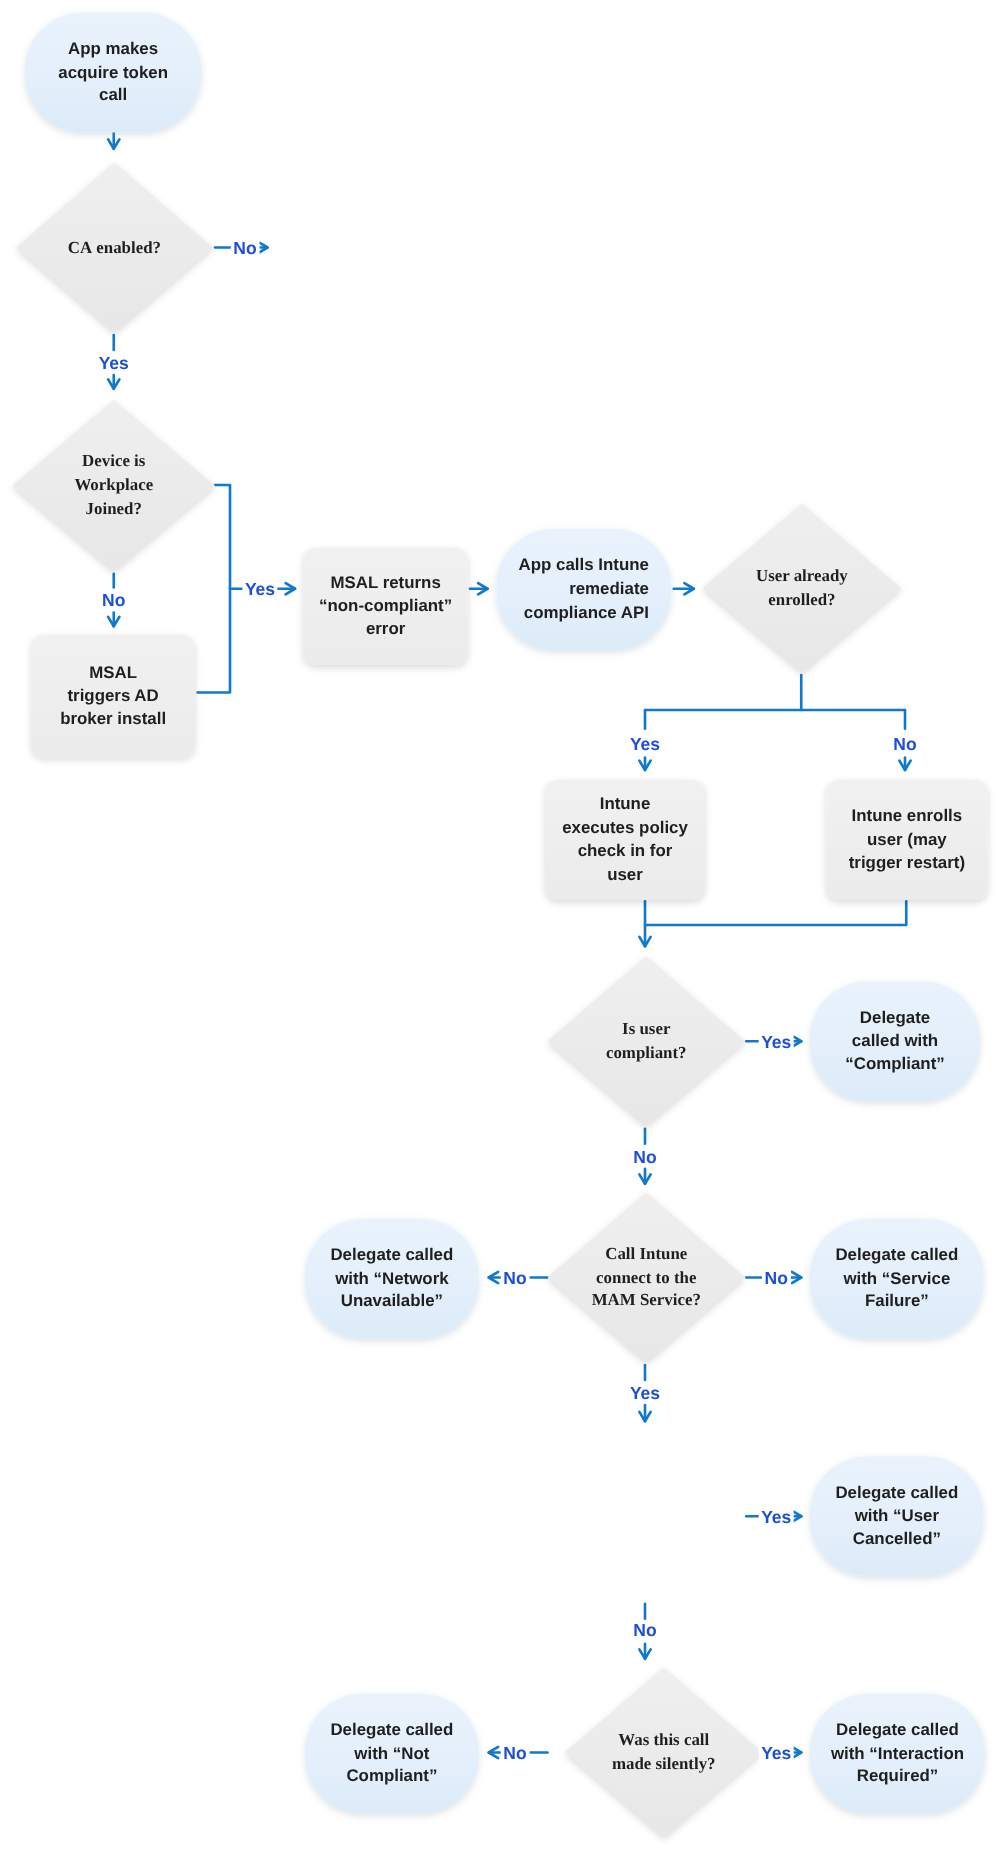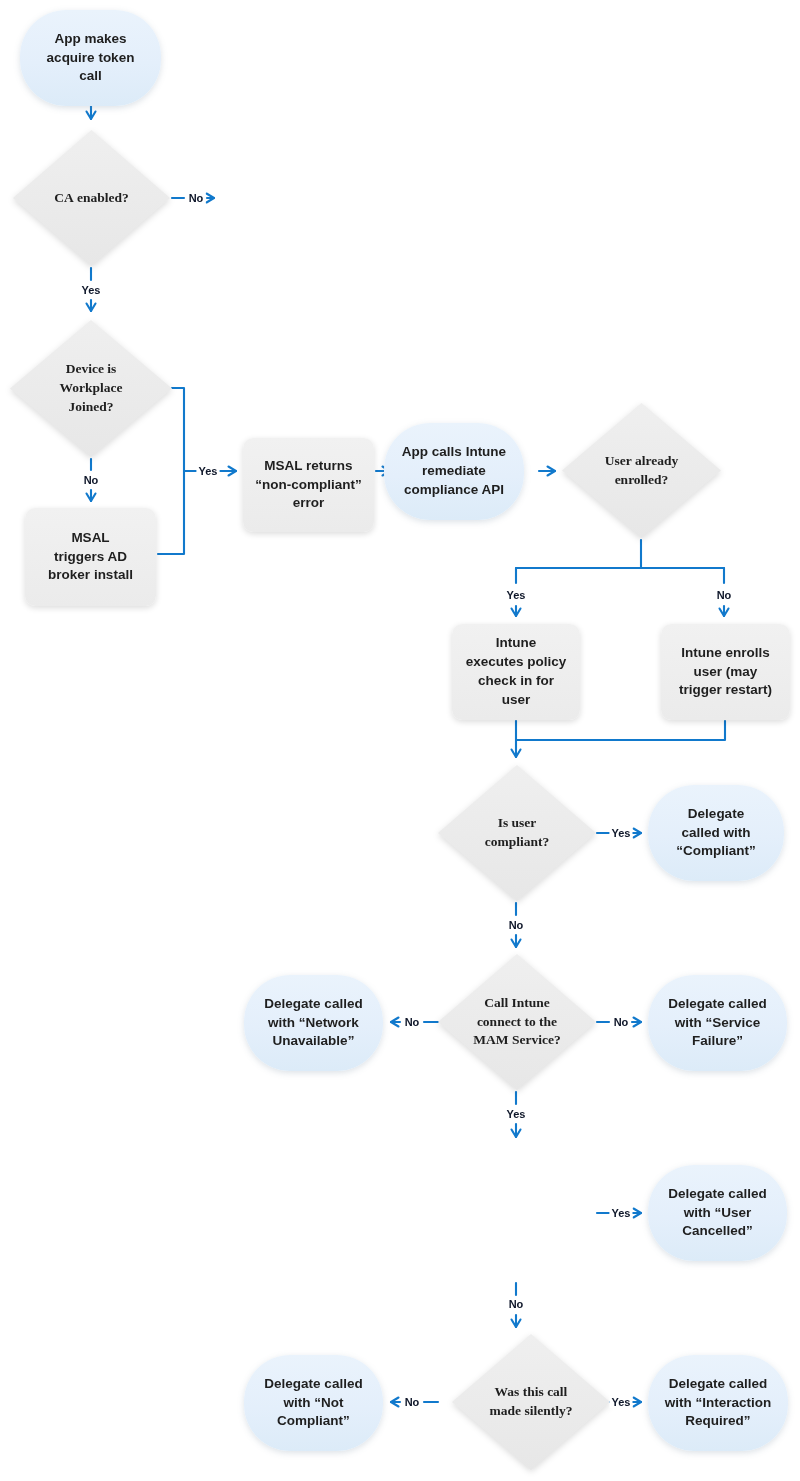--- a/index.html
+++ b/index.html
@@ -29,21 +29,21 @@
     width:100%;height:100%;display:flex;align-items:center;justify-content:center;
     text-align:center;color:#1f1f1f;font-size:13.5px;font-weight:600;line-height:1.4;
     white-space:pre-line;
     background:linear-gradient(180deg,#efefef 0%,#e7e7e7 100%);
     clip-path:polygon(50% 0%,100% 50%,50% 100%,0% 50%);
     padding:6px;box-sizing:border-box;
   }
   .diamond b{font-weight:800;}
   .edge-label{
     position:absolute;z-index:3;transform:translate(-50%,-50%);
-    color:#0f172a;font-size:11px;font-weight:600;background:#ffffff;padding:0 2px;
+    color:#1d4ed8;font-size:14px;font-weight:600;background:#ffffff;padding:0 2px;
   }
 </style>
 </head>
 <body>
 
 <div id="canvas">
 
   <svg class="connectors" width="800" height="1481" viewBox="0 0 800 1481">
     <defs>
       <marker id="arr" viewBox="0 0 12 12" refX="9.5" refY="6" markerWidth="12" markerHeight="12" markerUnits="userSpaceOnUse" orient="auto">
@@ -128,21 +128,21 @@
       <path class="edge" d="M632,1402 L641,1402" marker-end="url(#arr)"></path>
     </g>
   </svg>
 
   <div class="shape pill" style="left:20px;top:10px;width:141px;height:96px;">
     <span>App makes
 acquire token
 call</span>
   </div>
 
-  <div class="shape pill" style="left:384px;top:423px;width:140px;height:97px;">
+  <div class="shape pill" style="left:397px;top:423px;width:140px;height:97px;text-align:right;">
     <span>App calls Intune
 remediate
 compliance API</span>
   </div>
 
   <div class="shape pill" style="left:648px;top:785px;width:136px;height:96px;">
     <span>Delegate
 called with
 “Compliant”</span>
   </div>
@@ -183,21 +183,21 @@
 triggers AD
 broker install</span>
   </div>
 
   <div class="shape rectnode" style="left:243px;top:438px;width:131px;height:94px;">
     <span>MSAL returns
 “non-compliant”
 error</span>
   </div>
 
-  <div class="shape rectnode" style="left:452px;top:624px;width:128px;height:96px;">
+  <div class="shape rectnode" style="left:436px;top:624px;width:128px;height:96px;">
     <span>Intune
 executes policy
 check in for
 user</span>
   </div>
 
   <div class="shape rectnode" style="left:661px;top:624px;width:129px;height:96px;">
     <span>Intune enrolls
 user (may
 trigger restart)</span>

